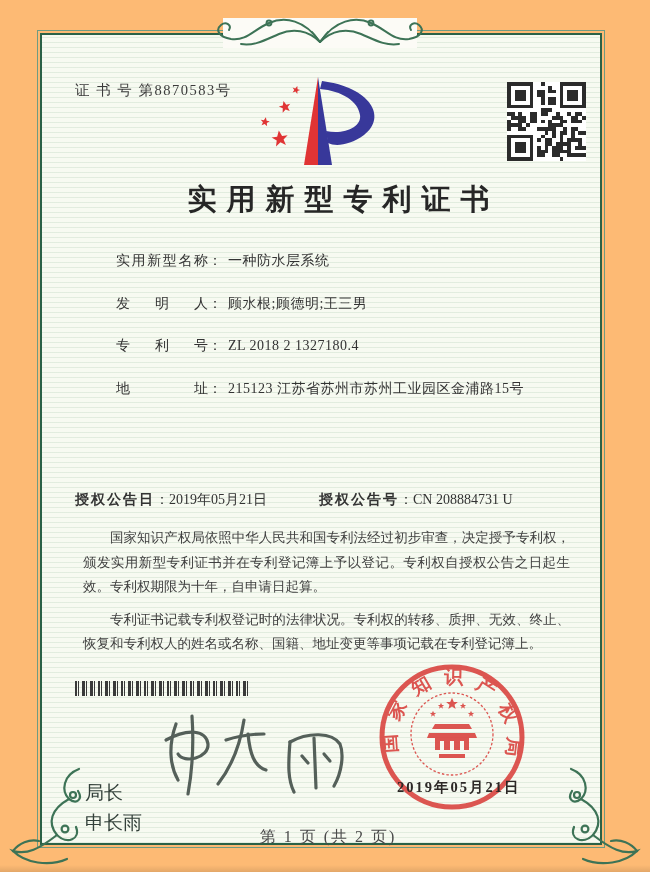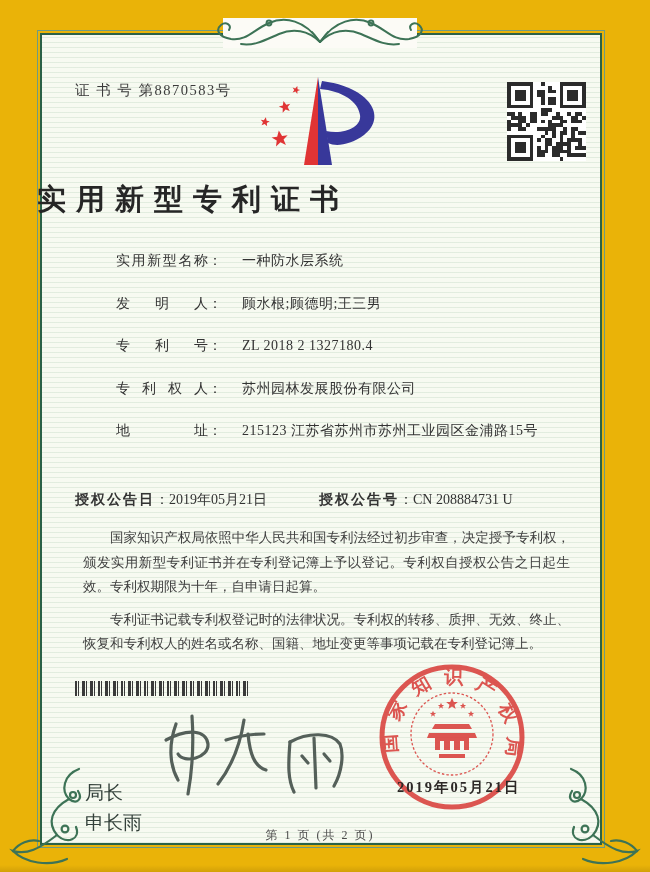--- a/index.html
+++ b/index.html
@@ -1,45 +1,45 @@
 <!DOCTYPE html>
 <html><head>
 <meta charset="utf-8">
 <style>
   html,body{margin:0;padding:0;background:#888;}
   .page{
     position:relative; width:650px; height:872px; margin:0 auto;
-    background:#eab308; overflow:hidden;
+    background:#fdba74; overflow:hidden;
     font-family:"Liberation Serif","DejaVu Serif",serif;
     color:#3a3a3a;
   }
   
   .frame{position:absolute; left:37px; top:30px; width:566px; height:816px;
          border:1px solid #6f9b81;}
   .frame-inner{position:absolute; inset:2px; border:2px solid #2b6147;
          background:
            repeating-linear-gradient(0deg, rgba(140,182,148,0.20) 0 1px, rgba(0,0,0,0) 1px 5px),
            #f7faf1;}
   
   .flourish-top{position:absolute; left:205px; top:8px; width:230px; height:46px;}
   .corner-fl{position:absolute; width:82px; height:106px;}
   .corner-fl.left{left:3px; top:765px;}
   .corner-fl.right{left:565px; top:765px; transform:scaleX(-1);}
   
   .cert-no{position:absolute; left:75px; top:81px; font-size:14.5px; letter-spacing:1.5px; color:#3b3b3b;}
   .logo{position:absolute; left:252px; top:73px; width:146px; height:98px;}
   .qr{position:absolute; left:507px; top:82px; width:79px; height:79px; background:#fff;}
-  .title{position:absolute; left:37px; top:180px; width:613px; text-align:left;
+  .title{position:absolute; left:37px; top:180px; width:613px; text-align:center;
          font-size:29px; font-weight:700; letter-spacing:10px; color:#262626;}
   
   .fields{position:absolute; left:75px; top:252px; width:505px;}
   .field-row{height:42.5px; font-size:14px; color:#333; white-space:nowrap;}
   .f-label{display:inline-block; width:92px; text-align:justify; text-align-last:justify; vertical-align:top;margin-left:41px;}
   .f-colon{display:inline-block; margin-right:6px;}
-  .f-value{letter-spacing:0.5px;margin-left:14px;}
+  .f-value{letter-spacing:0.5px;}
   .grant-row{position:absolute; left:75px; top:491px; font-size:14px; white-space:nowrap; color:#333;}
   .grant-row .g-label{letter-spacing:2px;font-weight:bold;}
   .grant-row .gap{display:inline-block; width:52px;}
   
   .legal{position:absolute; left:75px; top:518px; width:503px;
          font-size:13.5px; line-height:24.5px; color:#3f3f3f; text-align:justify;}
   .legal p{margin:8px; text-indent:2em;}
   
   .barcode{position:absolute; left:75px; top:681px; width:173px; height:15px;
      background:repeating-linear-gradient(90deg,
@@ -48,21 +48,21 @@
        #3a3a3a 7px 10px, rgba(0,0,0,0) 10px 11px,
        #3a3a3a 11px 12px, rgba(0,0,0,0) 12px 15px,
        #3a3a3a 15px 18px, rgba(0,0,0,0) 18px 19px,
        #3a3a3a 19px 20px, rgba(0,0,0,0) 20px 23px);}
   .sig-block{position:absolute; left:85px; top:736px; font-size:19px; line-height:30px; color:#33403a;margin-top:42px;}
   .sig-script{position:absolute; left:148px; top:706px; width:205px; height:95px;}
   .seal{position:absolute; left:377px; top:662px; width:150px; height:150px;}
   .seal-date{position:absolute; left:397px; top:778px; font-size:14.5px; font-weight:600;
              letter-spacing:2px; color:#2c2826; z-index:5;}
   .page-num{position:absolute; left:37px; top:827px; width:566px; text-align:center;
-            font-size:12px; letter-spacing:2px; color:#4a4a4a;}
+            font-size:16px; letter-spacing:2px; color:#4a4a4a;padding-left:8px;}
   .photo-edge{position:absolute; left:0; right:0; bottom:0; height:7px;
             background:linear-gradient(180deg, rgba(0,0,0,0) , rgba(0,0,0,0.10));}
 </style>
 </head>
 <body>
 
 <div class="page">
 
   <div class="frame">
     <div class="frame-inner"></div>
@@ -267,23 +267,20 @@
     <div class="field-row">
       <span class="f-label">实用新型名称</span><span class="f-colon">：</span><span class="f-value">一种防水层系统</span>
     </div>
     <div class="field-row">
       <span class="f-label">发明人</span><span class="f-colon">：</span><span class="f-value">顾水根;顾德明;王三男</span>
     </div>
     <div class="field-row">
       <span class="f-label">专利号</span><span class="f-colon">：</span><span class="f-value">ZL 2018 2 1327180.4</span>
     </div>
     <div class="field-row">
-      <span class="f-label">专利权人</span><span class="f-colon">：</span><span class="f-value">苏州园林发展股份有限公司</span>
-    </div>
-    <div class="field-row">
       <span class="f-label">地址</span><span class="f-colon">：</span><span class="f-value">215123 江苏省苏州市苏州工业园区金浦路15号</span>
     </div>
   </div>
 
   <div class="grant-row">
     <span class="g-label">授权公告日</span><span>：</span><span>2019年05月21日</span><span class="gap"></span><span class="g-label">授权公告号</span><span>：</span><span>CN 208884731 U</span>
   </div>
 
   <div class="legal">
     <p>国家知识产权局依照中华人民共和国专利法经过初步审查，决定授予专利权，颁发实用新型专利证书并在专利登记簿上予以登记。专利权自授权公告之日起生效。专利权期限为十年，自申请日起算。</p>

